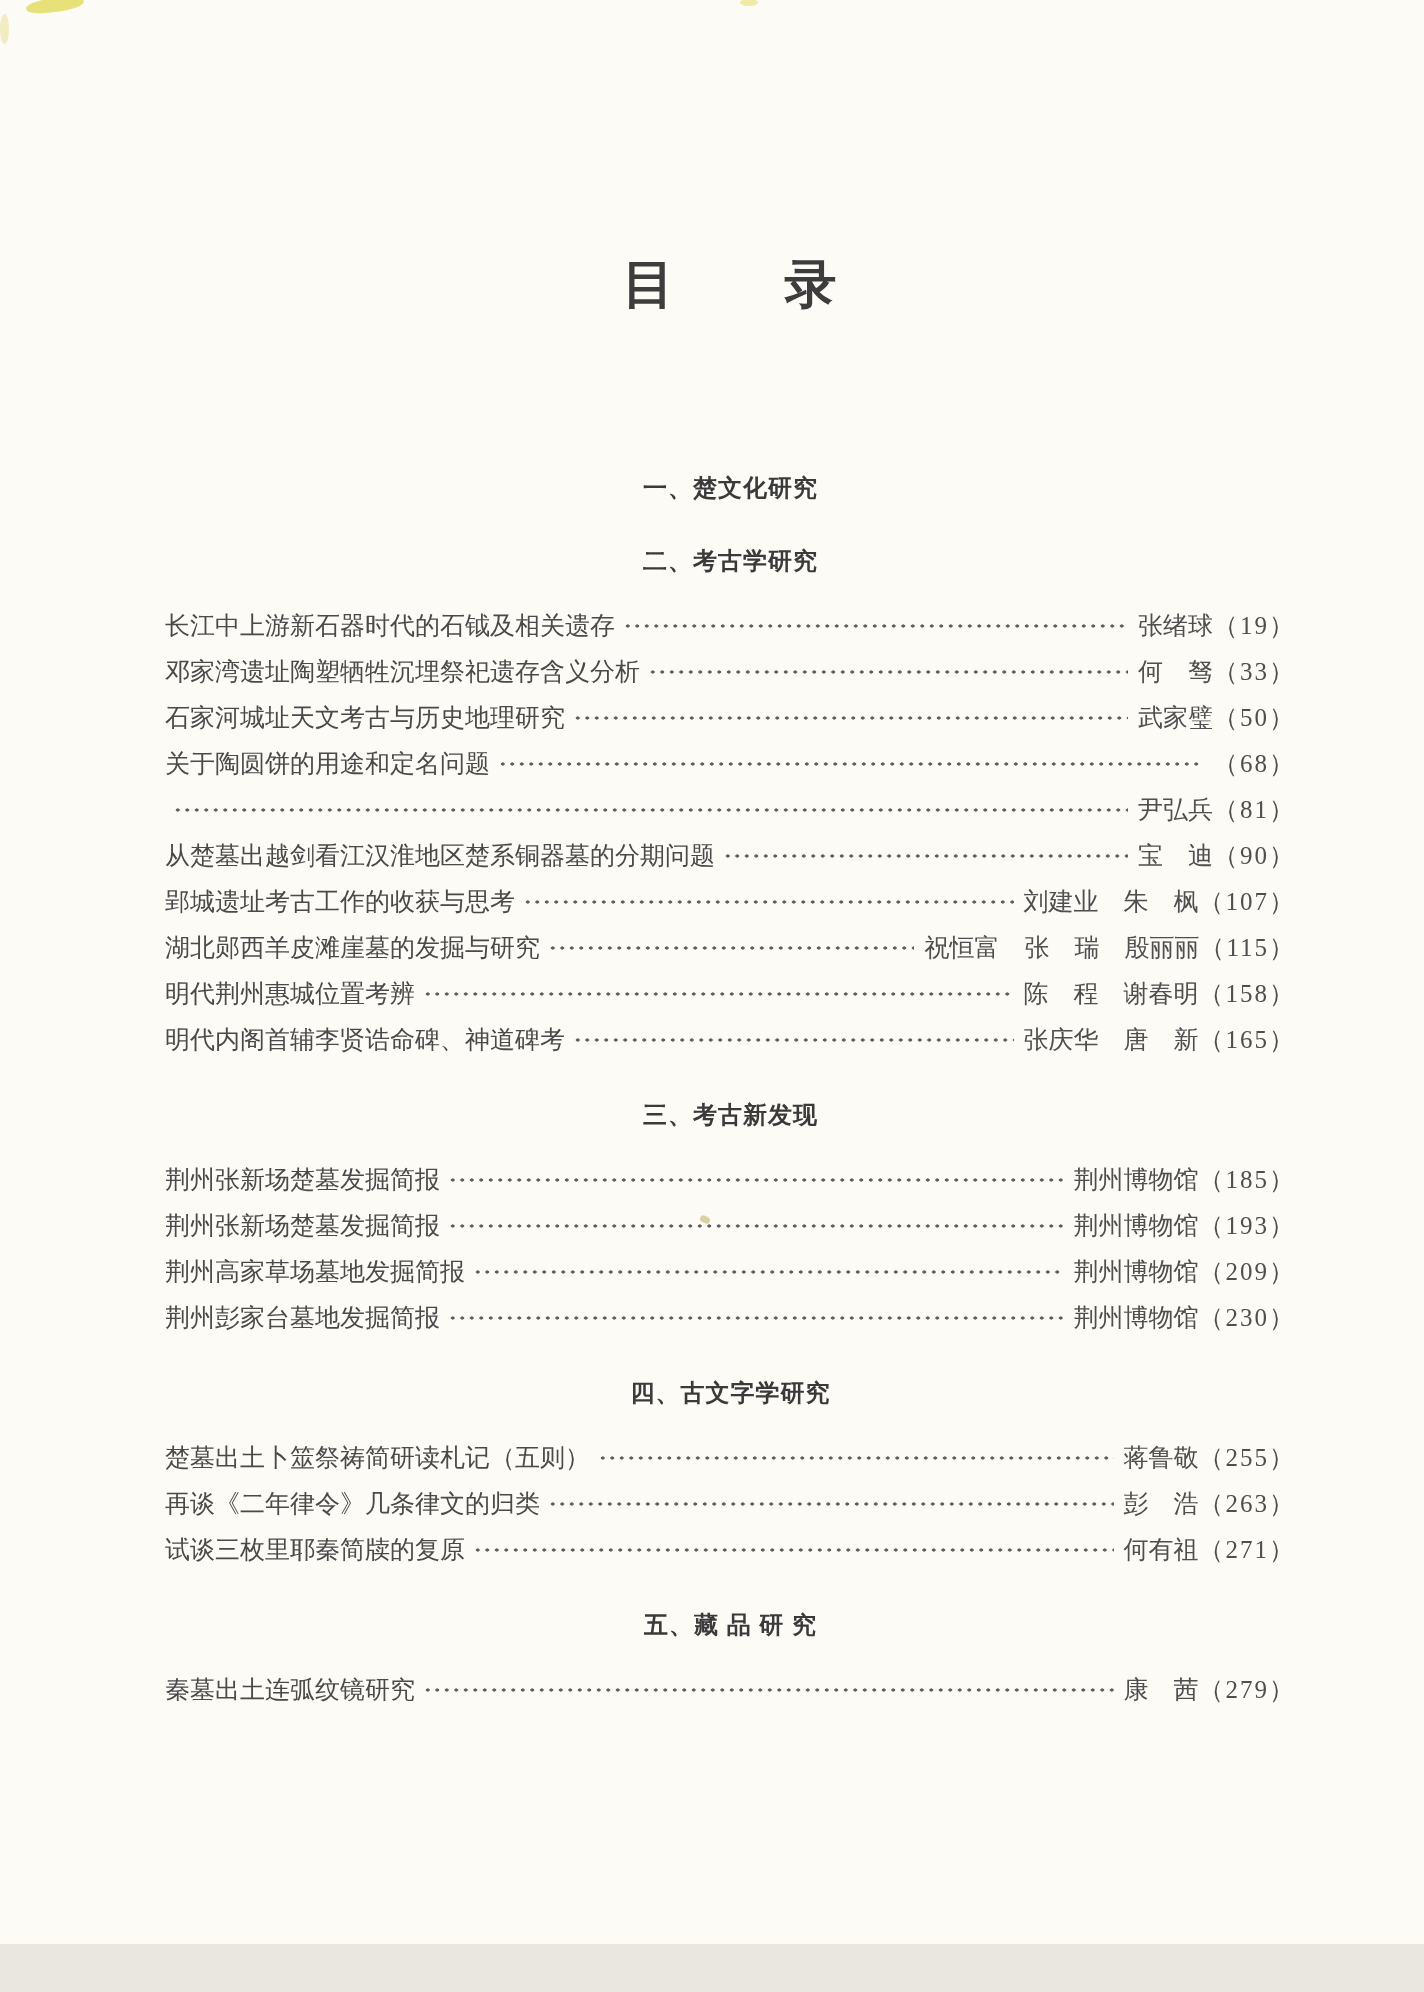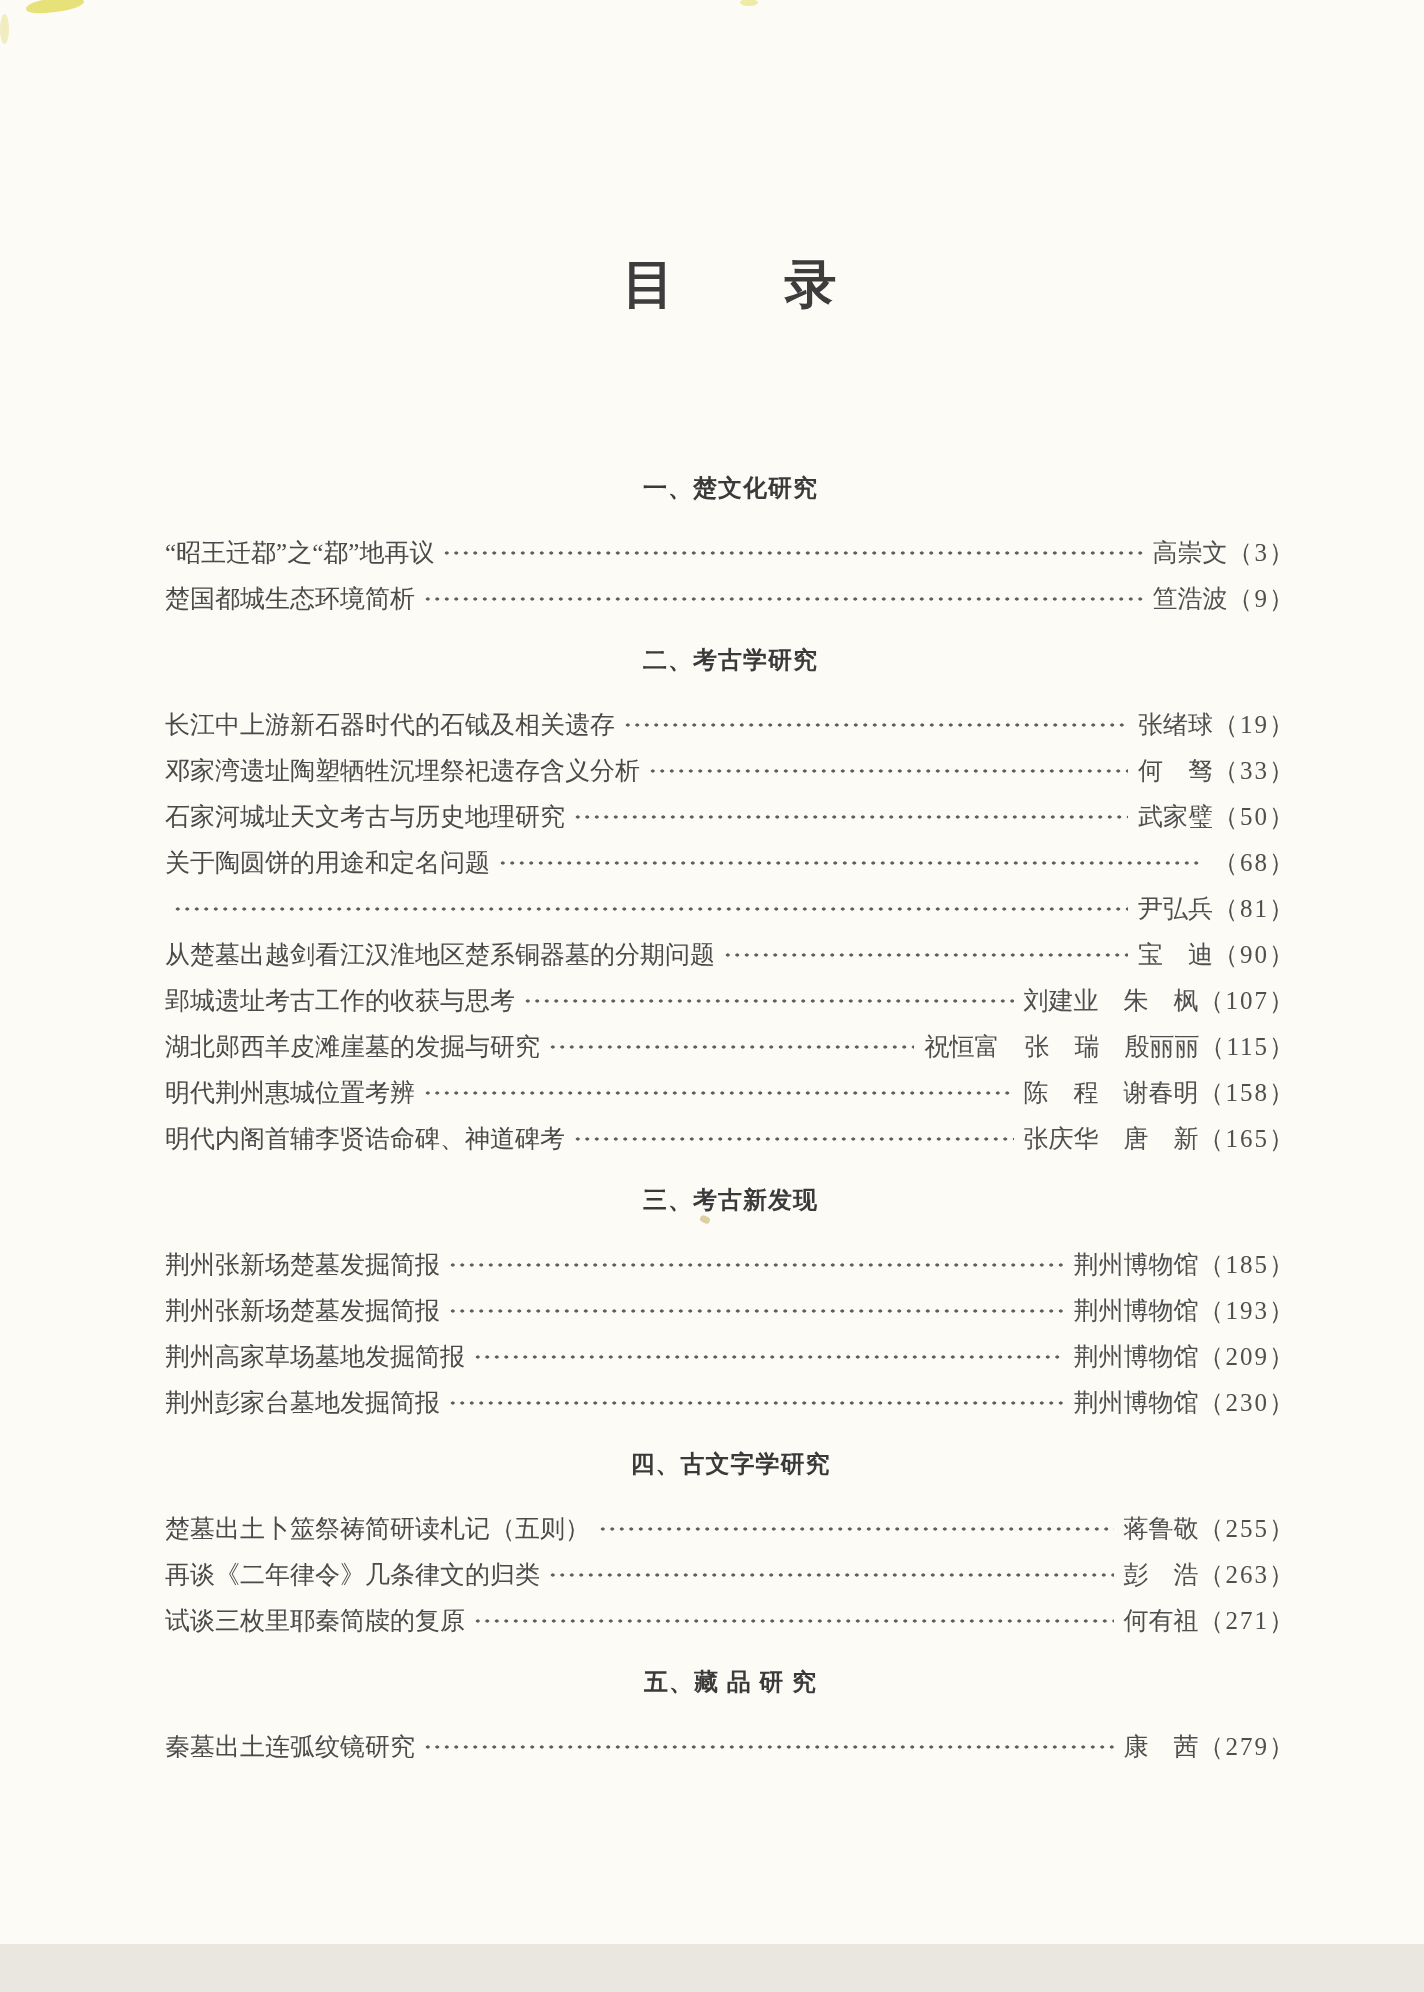--- a/index.html
+++ b/index.html
@@ -16,21 +16,21 @@
     overflow: hidden;
   }
   .title {
     text-align: center;
     font-size: 52px;
     line-height: 60px;
     font-weight: 700;
     color: #3d3d3d;
     letter-spacing: 2px;
   }
-  .section { margin-top: 17px; }
+  .section { margin-top: 31px; }
   .section.first { margin-top: 152px; }
   .sec-head {
     text-align: center;
     font-size: 24px;
     line-height: 42px;
     font-weight: 700;
     font-family: "Liberation Sans", "DejaVu Sans", sans-serif;
     color: #3a3a3a;
     letter-spacing: 1px;
   }
@@ -72,34 +72,20 @@
   <div class="artifact a2"></div>
   <div class="artifact a3"></div>
   <div class="artifact a4"></div>
   <div class="artifact a5"></div>
 
   <div class="title">目　　录</div>
 
   <div>
       <div class="section first">
     <div class="sec-head">一、楚文化研究</div>
-    <div class="entries">
-          <div class="row">
-    <span class="t">“昭王迁鄀”之“鄀”地再议</span>
-    <span class="leader"></span>
-    <span class="authors">高崇文</span>
-    <span class="pageno">（3）</span>
-  </div>
-          <div class="row">
-    <span class="t">楚国都城生态环境简析</span>
-    <span class="leader"></span>
-    <span class="authors">笪浩波</span>
-    <span class="pageno">（9）</span>
-  </div>
-        </div>
   </div>
       <div class="section">
     <div class="sec-head">二、考古学研究</div>
     <div class="entries">
           <div class="row">
     <span class="t">长江中上游新石器时代的石钺及相关遗存</span>
     <span class="leader"></span>
     <span class="authors">张绪球</span>
     <span class="pageno">（19）</span>
   </div>

